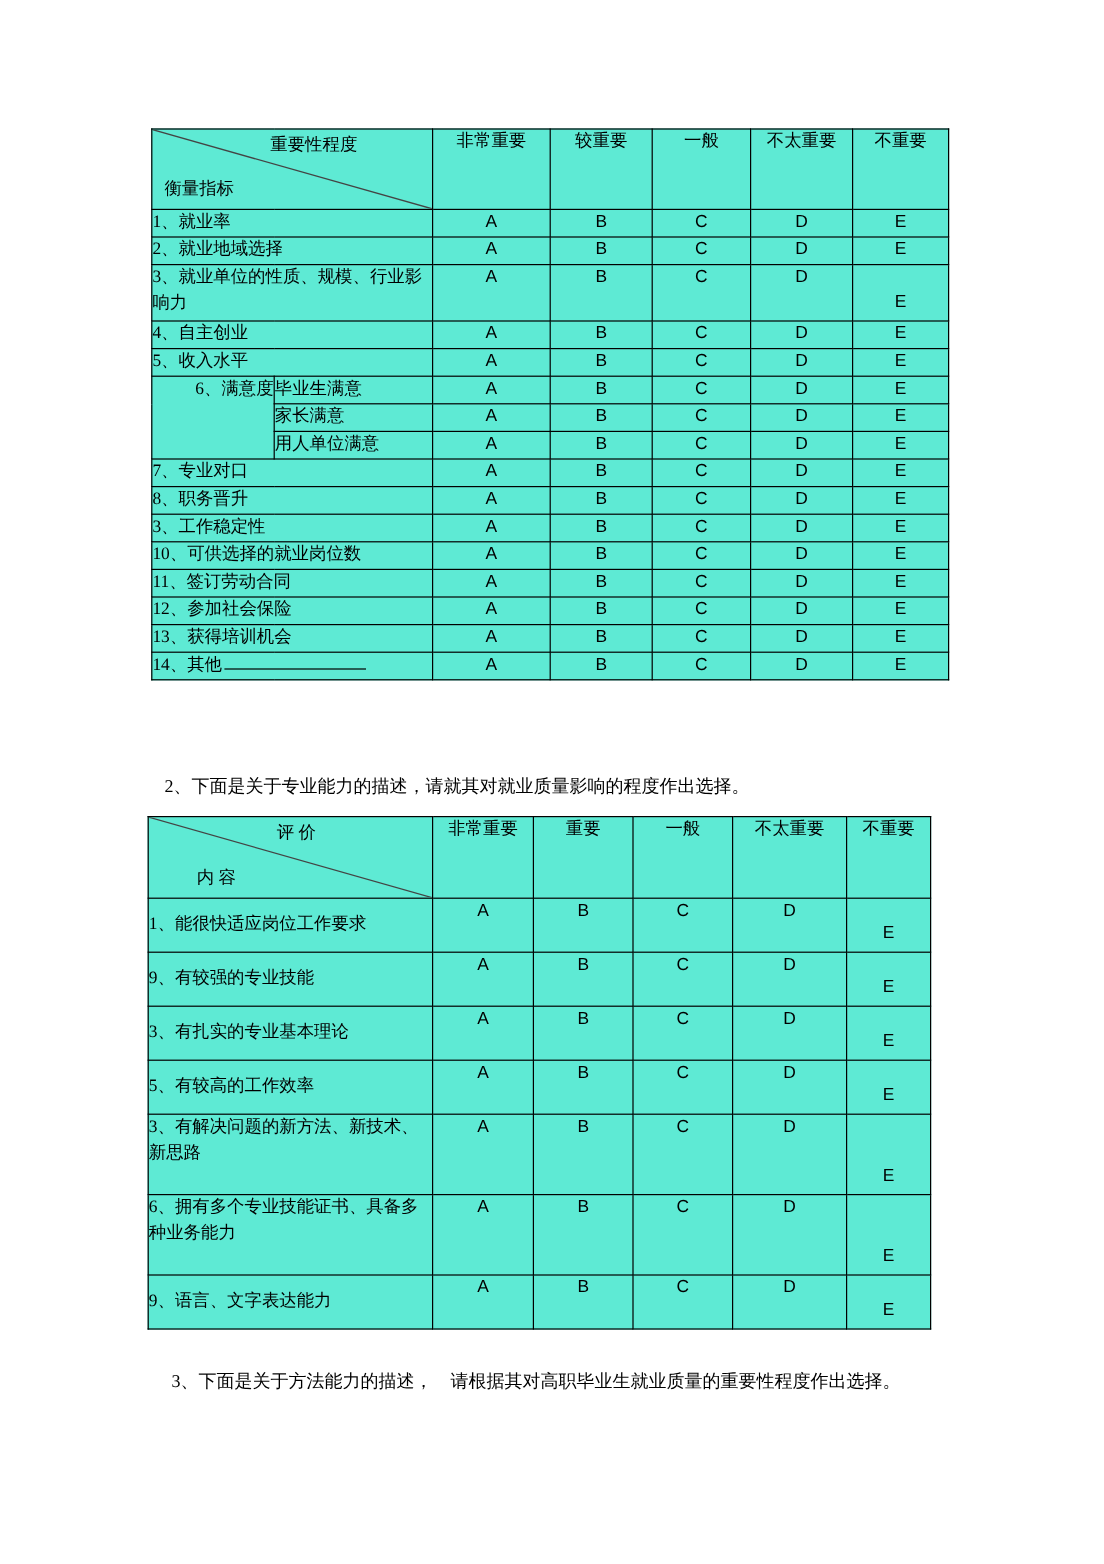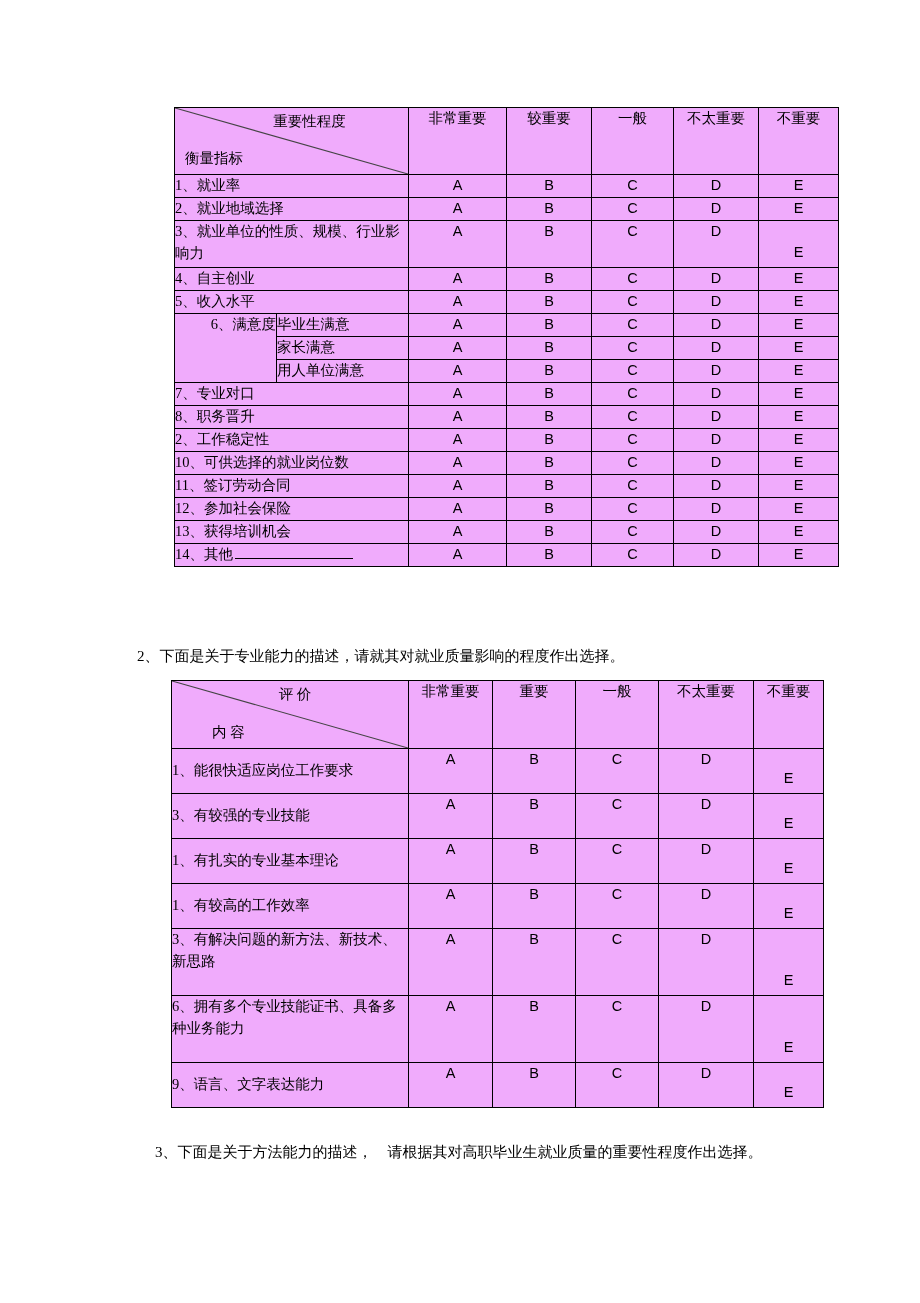--- a/index.html
+++ b/index.html
@@ -22,22 +22,21 @@
     left: 0; top: 0;
     width: 920px;
     height: 1303px;
   }
 
   
   table.q-table {
     border-collapse: collapse;
     table-layout: fixed;
     position: absolute;
-    background: #f0abfc;
-    margin-left: 48px;
+    background: #5eead4;
   }
   table.q-table td {
     border: 1px solid #000;
     padding: 0;
     font-size: 14.5px;
     line-height: 1.5;
     vertical-align: top;
     color: #000;
   }
 
@@ -250,21 +249,21 @@
       </tr>
       <tr>
         <td class="label" colspan="2" style="height:22px">8、职务晋升</td>
         <td class="opt">A</td>
         <td class="opt">B</td>
         <td class="opt">C</td>
         <td class="opt">D</td>
         <td class="opt">E</td>
       </tr>
       <tr>
-        <td class="label" colspan="2" style="height:22px">2、工作稳定性</td>
+        <td class="label" colspan="2" style="height:22px">3、工作稳定性</td>
         <td class="opt">A</td>
         <td class="opt">B</td>
         <td class="opt">C</td>
         <td class="opt">D</td>
         <td class="opt">E</td>
       </tr>
       <tr>
         <td class="label" colspan="2" style="height:22px">10、可供选择的就业岗位数</td>
         <td class="opt">A</td>
         <td class="opt">B</td>
@@ -337,37 +336,37 @@
 
       <tr>
         <td class="label mid" style="height:44px">1、能很快适应岗位工作要求</td>
         <td class="opt">A</td>
         <td class="opt">B</td>
         <td class="opt">C</td>
         <td class="opt">D</td>
         <td class="opt bot">E</td>
       </tr>
       <tr>
-        <td class="label mid" style="height:44px">3、有较强的专业技能</td>
-        <td class="opt">A</td>
-        <td class="opt">B</td>
-        <td class="opt">C</td>
-        <td class="opt">D</td>
-        <td class="opt bot">E</td>
-      </tr>
-      <tr>
-        <td class="label mid" style="height:44px">1、有扎实的专业基本理论</td>
-        <td class="opt">A</td>
-        <td class="opt">B</td>
-        <td class="opt">C</td>
-        <td class="opt">D</td>
-        <td class="opt bot">E</td>
-      </tr>
-      <tr>
-        <td class="label mid" style="height:44px">1、有较高的工作效率</td>
+        <td class="label mid" style="height:44px">9、有较强的专业技能</td>
+        <td class="opt">A</td>
+        <td class="opt">B</td>
+        <td class="opt">C</td>
+        <td class="opt">D</td>
+        <td class="opt bot">E</td>
+      </tr>
+      <tr>
+        <td class="label mid" style="height:44px">3、有扎实的专业基本理论</td>
+        <td class="opt">A</td>
+        <td class="opt">B</td>
+        <td class="opt">C</td>
+        <td class="opt">D</td>
+        <td class="opt bot">E</td>
+      </tr>
+      <tr>
+        <td class="label mid" style="height:44px">5、有较高的工作效率</td>
         <td class="opt">A</td>
         <td class="opt">B</td>
         <td class="opt">C</td>
         <td class="opt">D</td>
         <td class="opt bot">E</td>
       </tr>
       <tr>
         <td class="label" style="height:66px">3、有解决问题的新方法、新技术、新思路</td>
         <td class="opt">A</td>
         <td class="opt">B</td>
@@ -387,15 +386,15 @@
         <td class="label mid" style="height:44px">9、语言、文字表达能力</td>
         <td class="opt">A</td>
         <td class="opt">B</td>
         <td class="opt">C</td>
         <td class="opt">D</td>
         <td class="opt bot">E</td>
       </tr>
     </tbody>
   </table>
 
-  <div class="para" style="left:155px; top:1140px;">3、下面是关于方法能力的描述，    请根据其对高职毕业生就业质量的重要性程度作出选择。</div>
+  <div class="para" style="left:143px; top:1140px;">3、下面是关于方法能力的描述，    请根据其对高职毕业生就业质量的重要性程度作出选择。</div>
 
 </div>
 
 </body></html>

